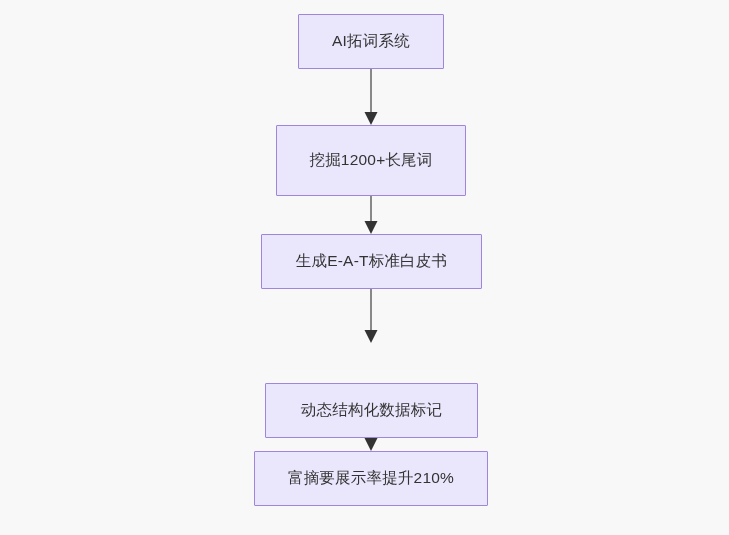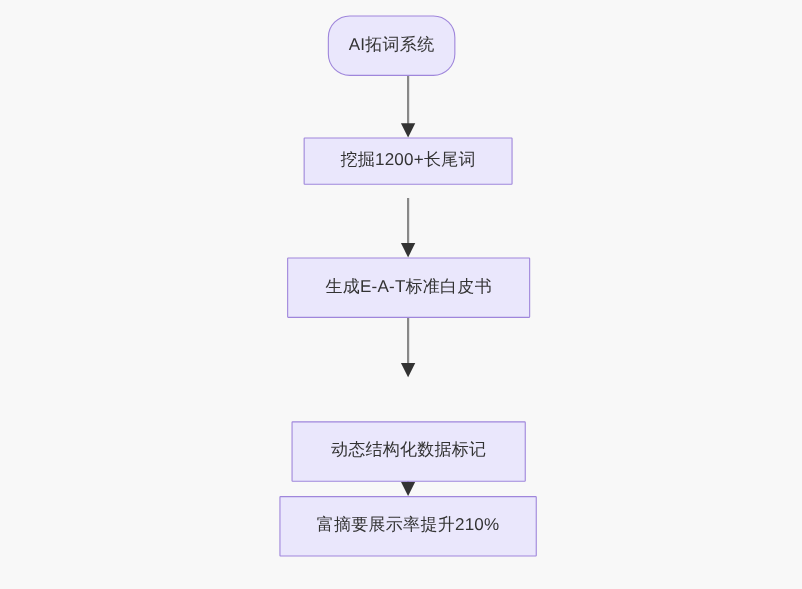--- a/index.html
+++ b/index.html
@@ -78,25 +78,25 @@
     </svg>
   </div>
 
   <div class="edge" style="left:361px; top:398px; width:20px; height:53px;">
     <svg width="20" height="53" viewBox="0 0 20 53" xmlns="http://www.w3.org/2000/svg">
       <line class="edge-line" x1="10" y1="0" x2="10" y2="44"></line>
       <polygon class="edge-head" points="10,53 3.5,40 16.5,40"></polygon>
     </svg>
   </div>
 
-  <div class="node" style="left:298px; top:14px; width:116px; height:55px;border-radius:20px;">
+  <div class="node" style="left:298px; top:14px; width:146px; height:55px;">
     <span class="node-label">AI拓词系统</span>
   </div>
 
-  <div class="node" style="left:276px; top:125px; width:190px; height:43px;">
+  <div class="node" style="left:276px; top:125px; width:190px; height:71px;">
     <span class="node-label">挖掘1200+长尾词</span>
   </div>
 
   <div class="node" style="left:261px; top:234px; width:221px; height:55px;">
     <span class="node-label">生成E-A-T标准白皮书</span>
   </div>
 
   <div class="node" style="left:265px; top:343px; width:213px; height:55px;margin-top:40px;">
     <span class="node-label">动态结构化数据标记</span>
   </div>

